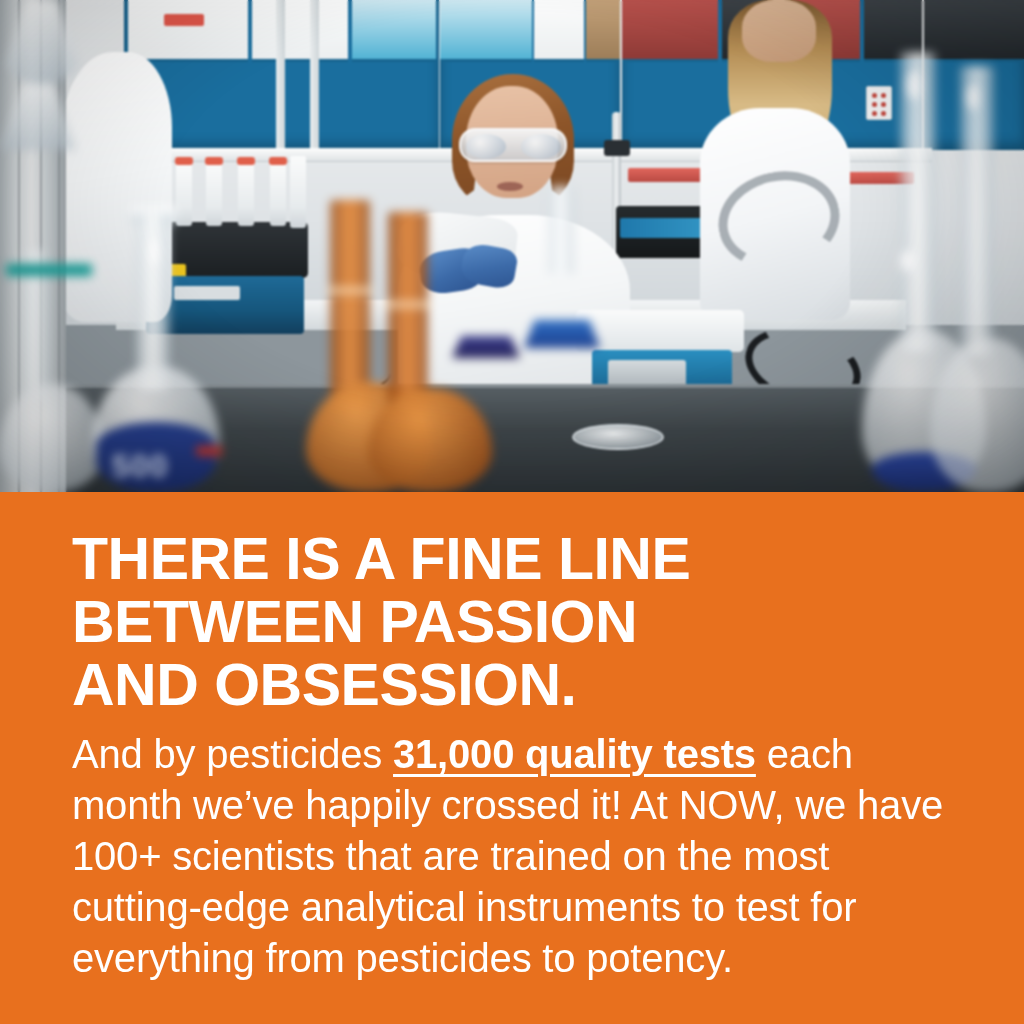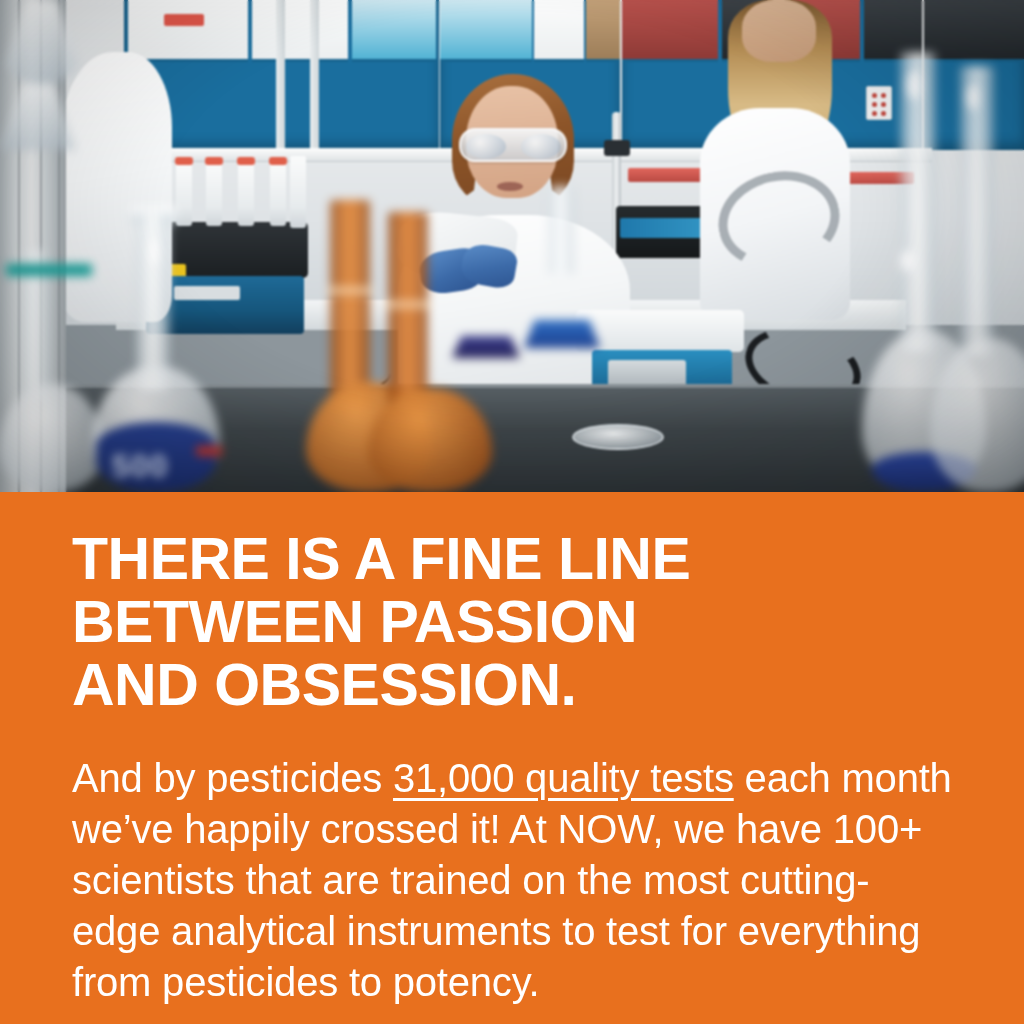--- a/index.html
+++ b/index.html
@@ -415,34 +415,34 @@
     background:#E8701E;
     padding:36px 72px 0 72px;
   }
 
   #headline {
     color:#ffffff;
     font-size:59px;
     font-weight:700;
     line-height:63px;
     letter-spacing:-0.5px;
-    margin-bottom:36px;
+    margin-bottom:12px;
   }
   #headline .hl-line { display:block; white-space:nowrap; }
 
   #body-copy {
     color:#ffffff;
     font-size:40px;
     font-weight:400;
     line-height:51px;
     letter-spacing:-0.2px;
     max-width:880px;
   }
   #body-copy .emph {
-    font-weight:400;
+    font-weight:700;
     text-decoration:underline;
     text-decoration-thickness:3px;
     text-underline-offset:6px;
   }
 </style>
 </head>
 <body>
 
 <div id="promo-card">
 

